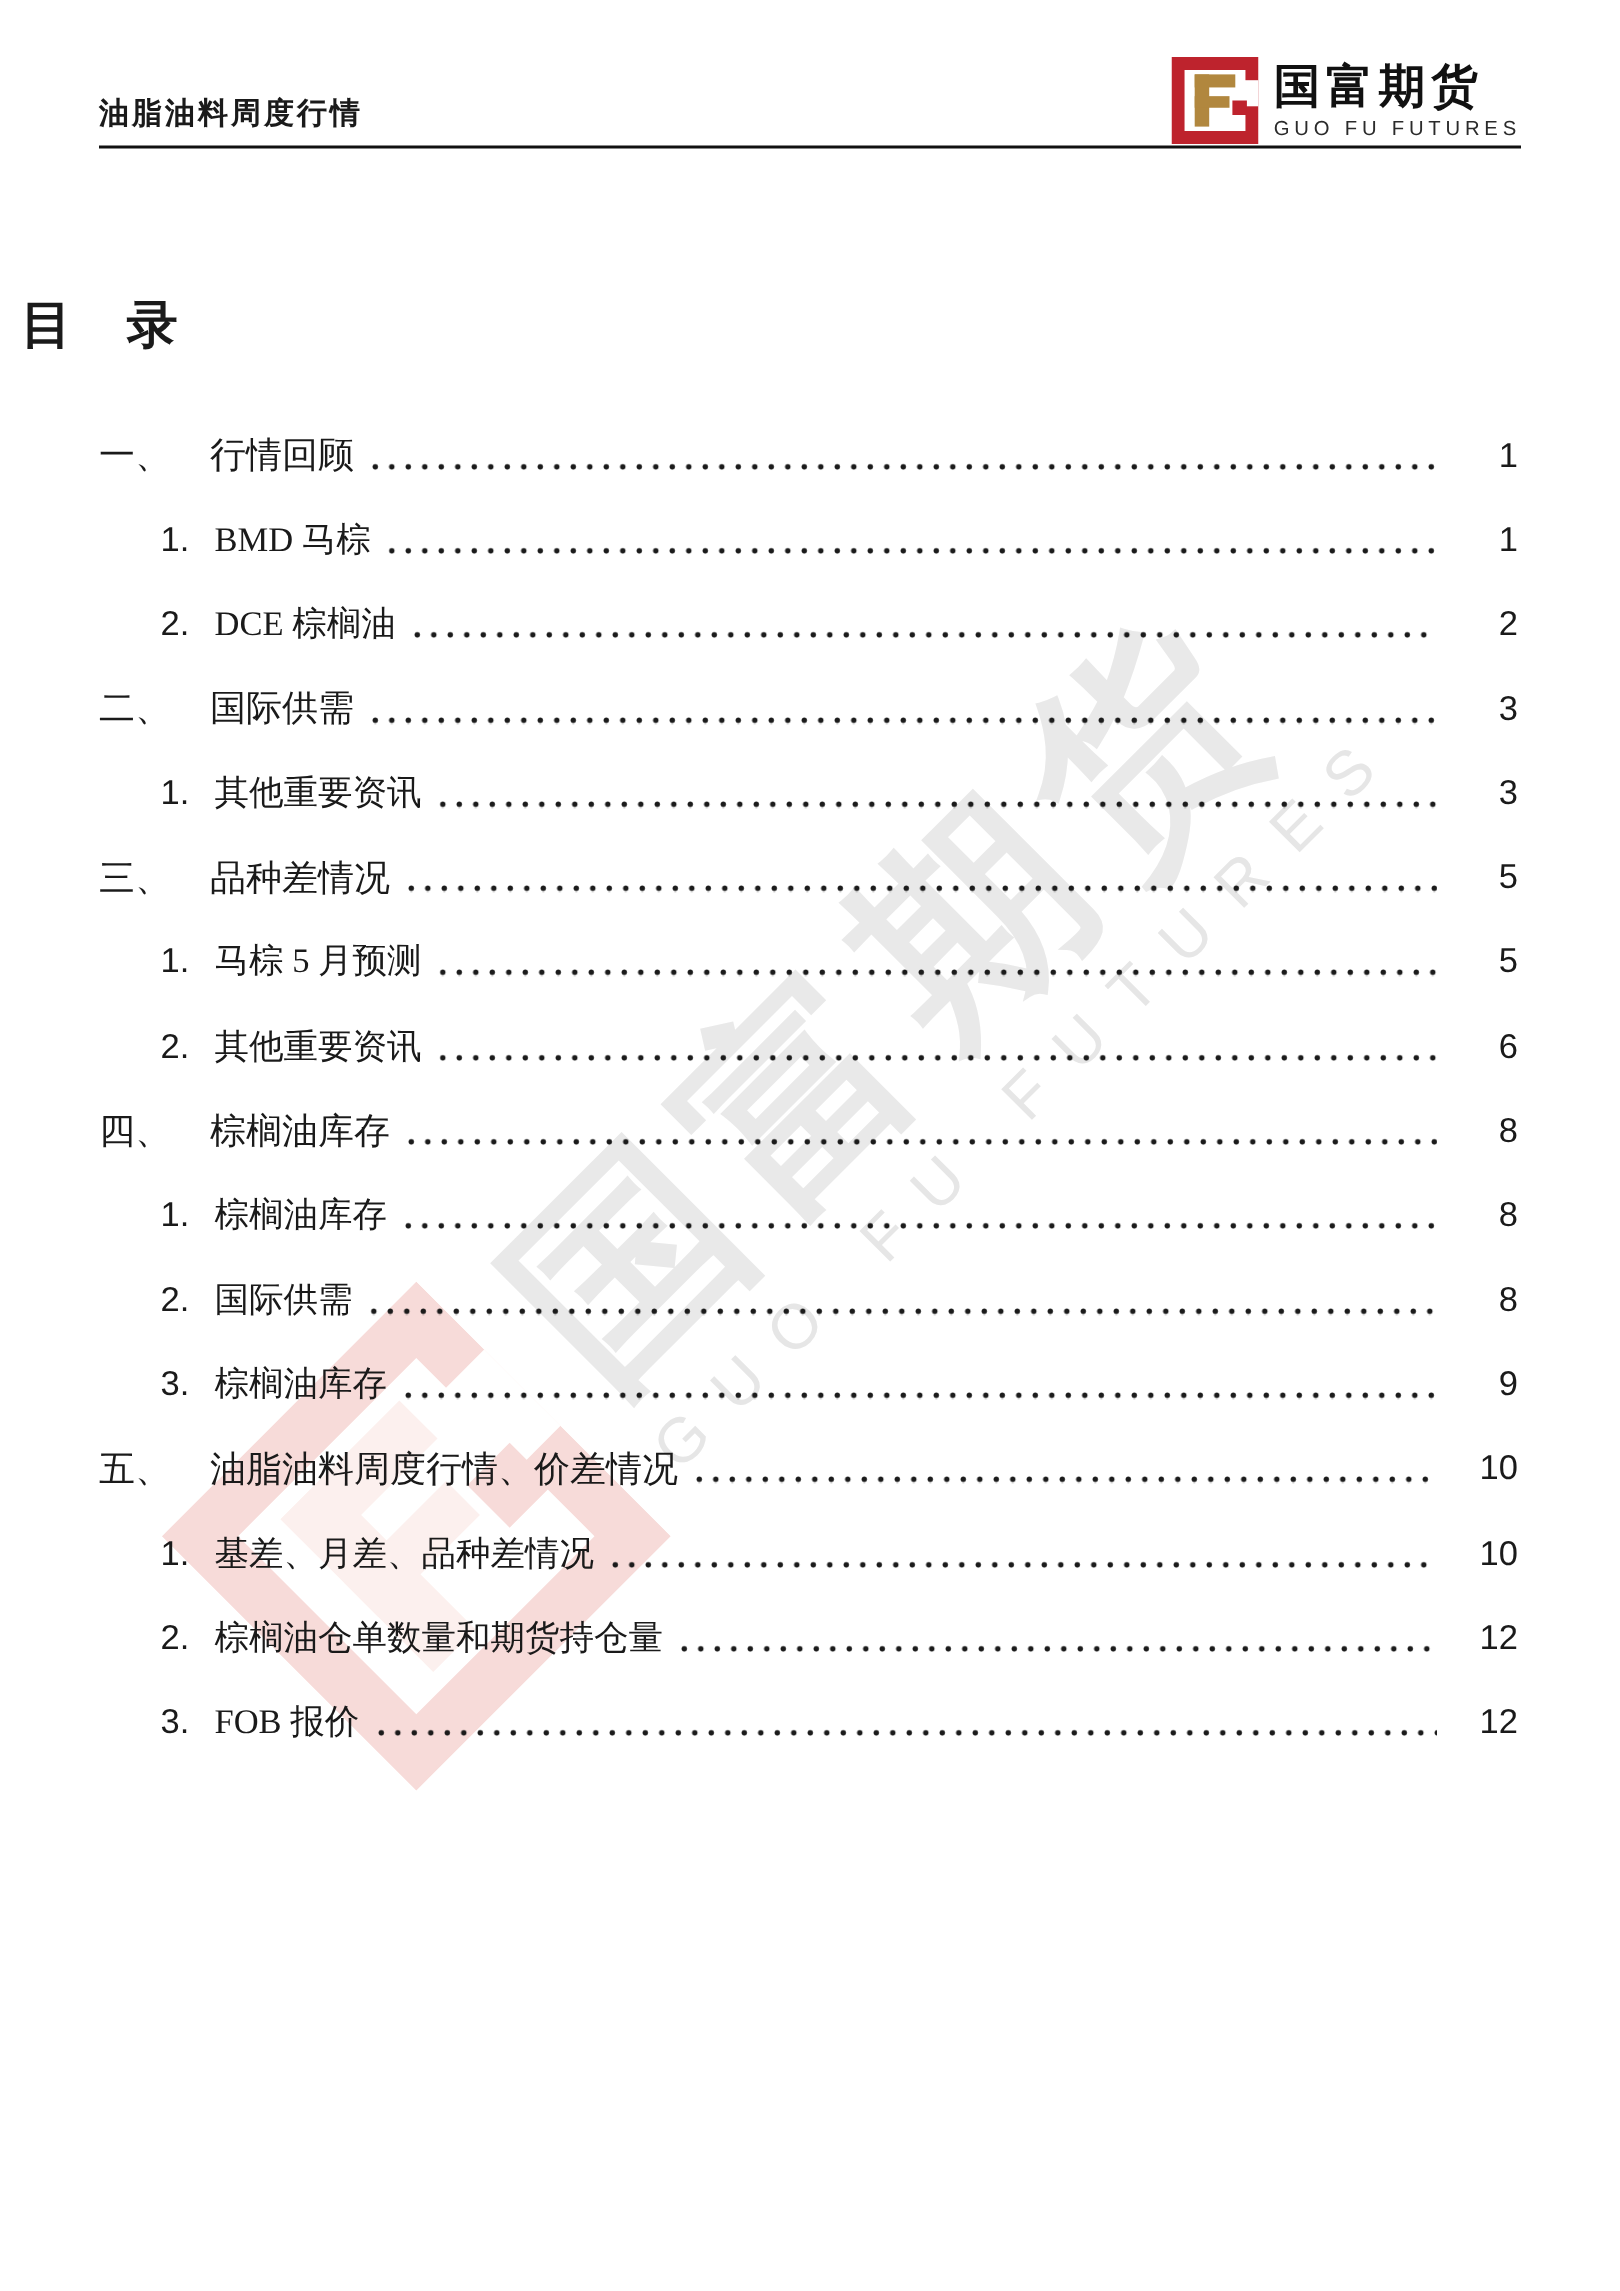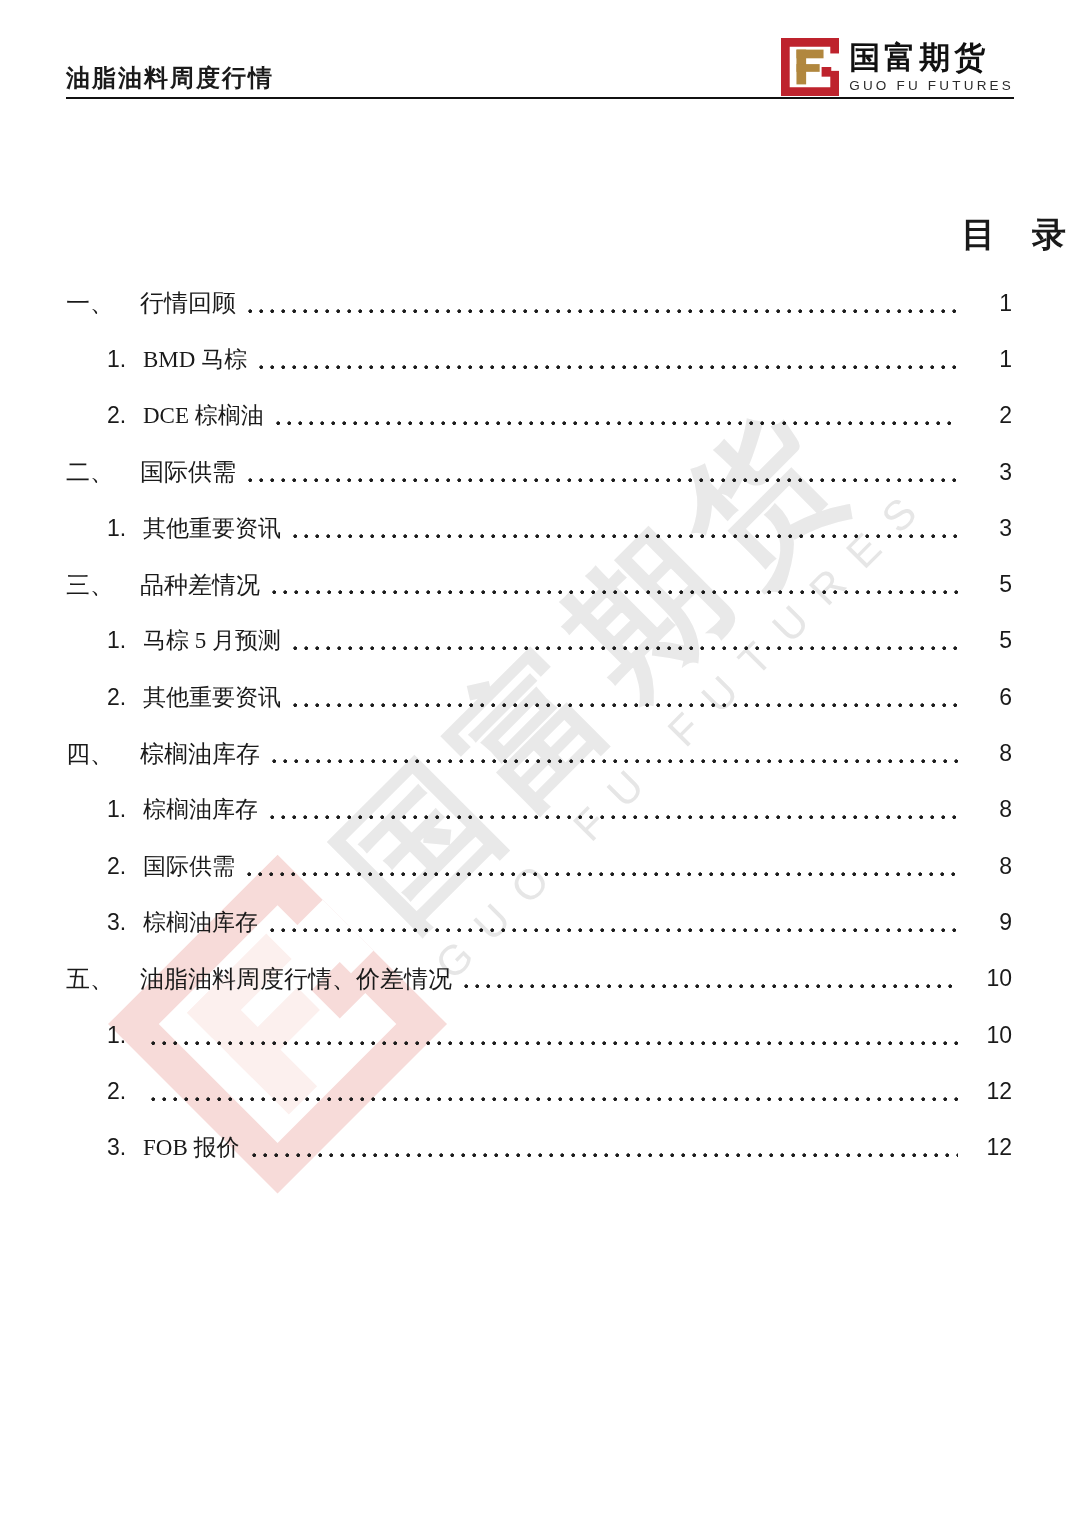--- a/index.html
+++ b/index.html
@@ -48,21 +48,21 @@
     color:#e6e6e6;
     margin-top:14px;
     line-height:1;
   }
 
   
   .page-content{position:relative;z-index:1;width:100%;height:100%;}
   .page-header{position:absolute;left:0;top:0;width:100%;height:100px;}
   .header-title{
     position:absolute;left:66px;top:62px;
-    font-size:24px;font-weight:bold;letter-spacing:2px;
+    font-size:20px;font-weight:bold;letter-spacing:2px;
   }
   .header-rule{
     position:absolute;left:66px;right:66px;top:97px;
     border-top:2px solid #111;height:0;
   }
   .header-logo{
     position:absolute;right:66px;top:38px;
     display:flex;align-items:center;gap:10px;
   }
   .header-logo-mark{width:58px;height:58px;flex:0 0 auto;}
@@ -72,22 +72,22 @@
     color:#111;line-height:1.1;white-space:nowrap;
   }
   .logo-en{
     font-family:"Liberation Sans","DejaVu Sans",sans-serif;
     font-size:13.5px;letter-spacing:3.2px;color:#2b2b2b;
     margin-top:3px;white-space:nowrap;
   }
 
   
   .toc-title{
-    position:absolute;left:0;top:212px;width:100%;
-    text-align:right;
+    position:absolute;left:0;top:194px;width:100%;
+    text-align:left;
     font-size:34px;font-weight:bold;letter-spacing:14px;
     text-indent:14px; 
   }
   .toc-list{
     position:absolute;left:66px;right:68px;top:275px;
   }
   .toc-row{
     display:flex;
     align-items:center;
     height:56.3px;
@@ -230,25 +230,27 @@
     <span class="toc-page">9</span>
   </div>
       <div class="toc-row lvl1">
     <span class="toc-num">五、</span>
     <span class="toc-label">油脂油料周度行情、价差情况</span>
     <span class="toc-leader"></span>
     <span class="toc-page">10</span>
   </div>
       <div class="toc-row lvl2">
     <span class="toc-num">1.</span>
+    <span class="toc-label">基差、月差、品种差情况</span>
     <span class="toc-leader"></span>
     <span class="toc-page">10</span>
   </div>
       <div class="toc-row lvl2">
     <span class="toc-num">2.</span>
+    <span class="toc-label">棕榈油仓单数量和期货持仓量</span>
     <span class="toc-leader"></span>
     <span class="toc-page">12</span>
   </div>
       <div class="toc-row lvl2">
     <span class="toc-num">3.</span>
     <span class="toc-label">FOB 报价</span>
     <span class="toc-leader"></span>
     <span class="toc-page">12</span>
   </div>
     </div>

